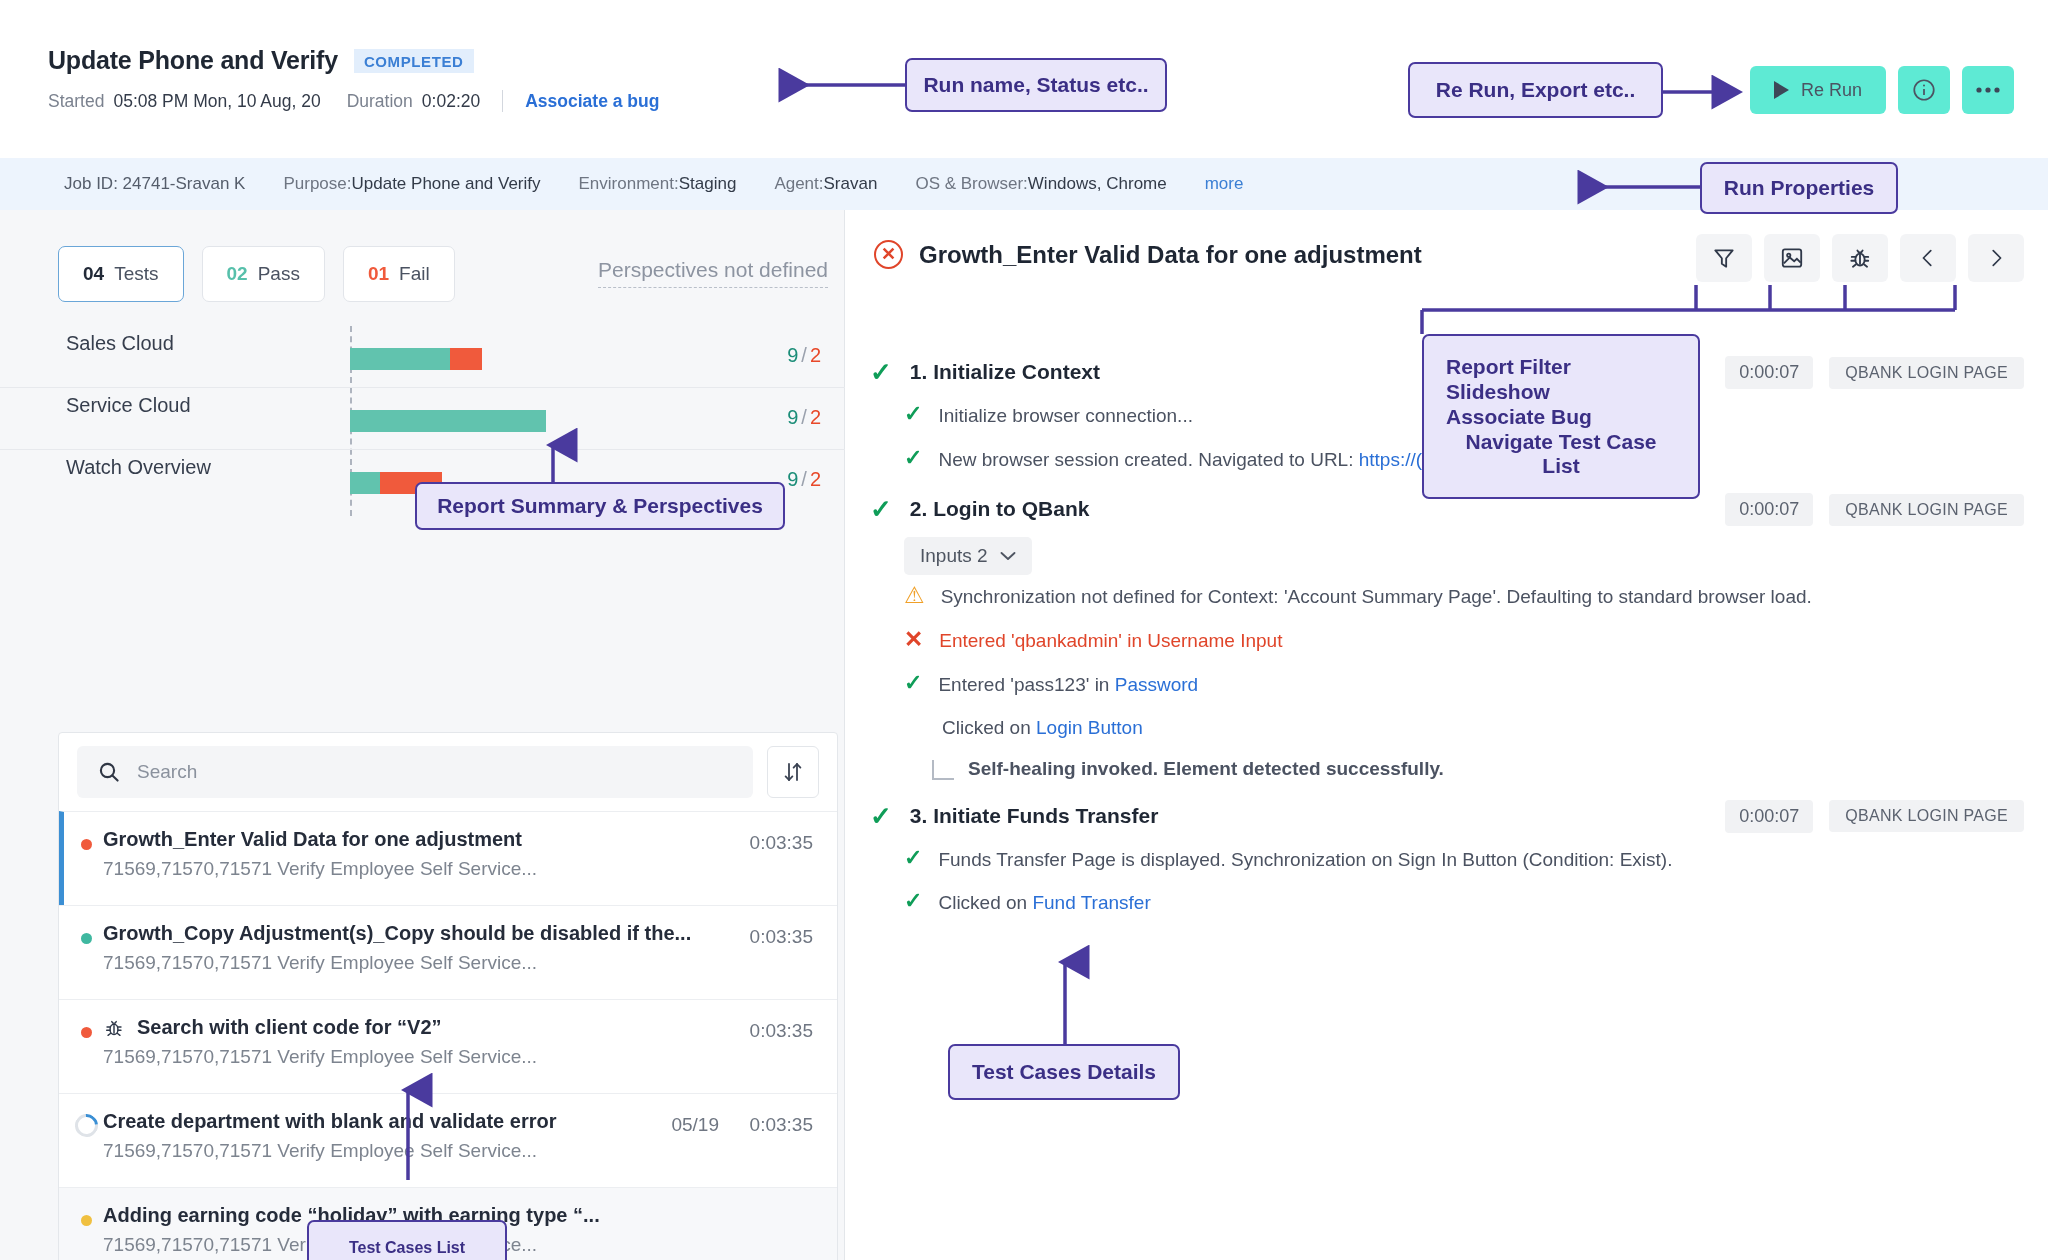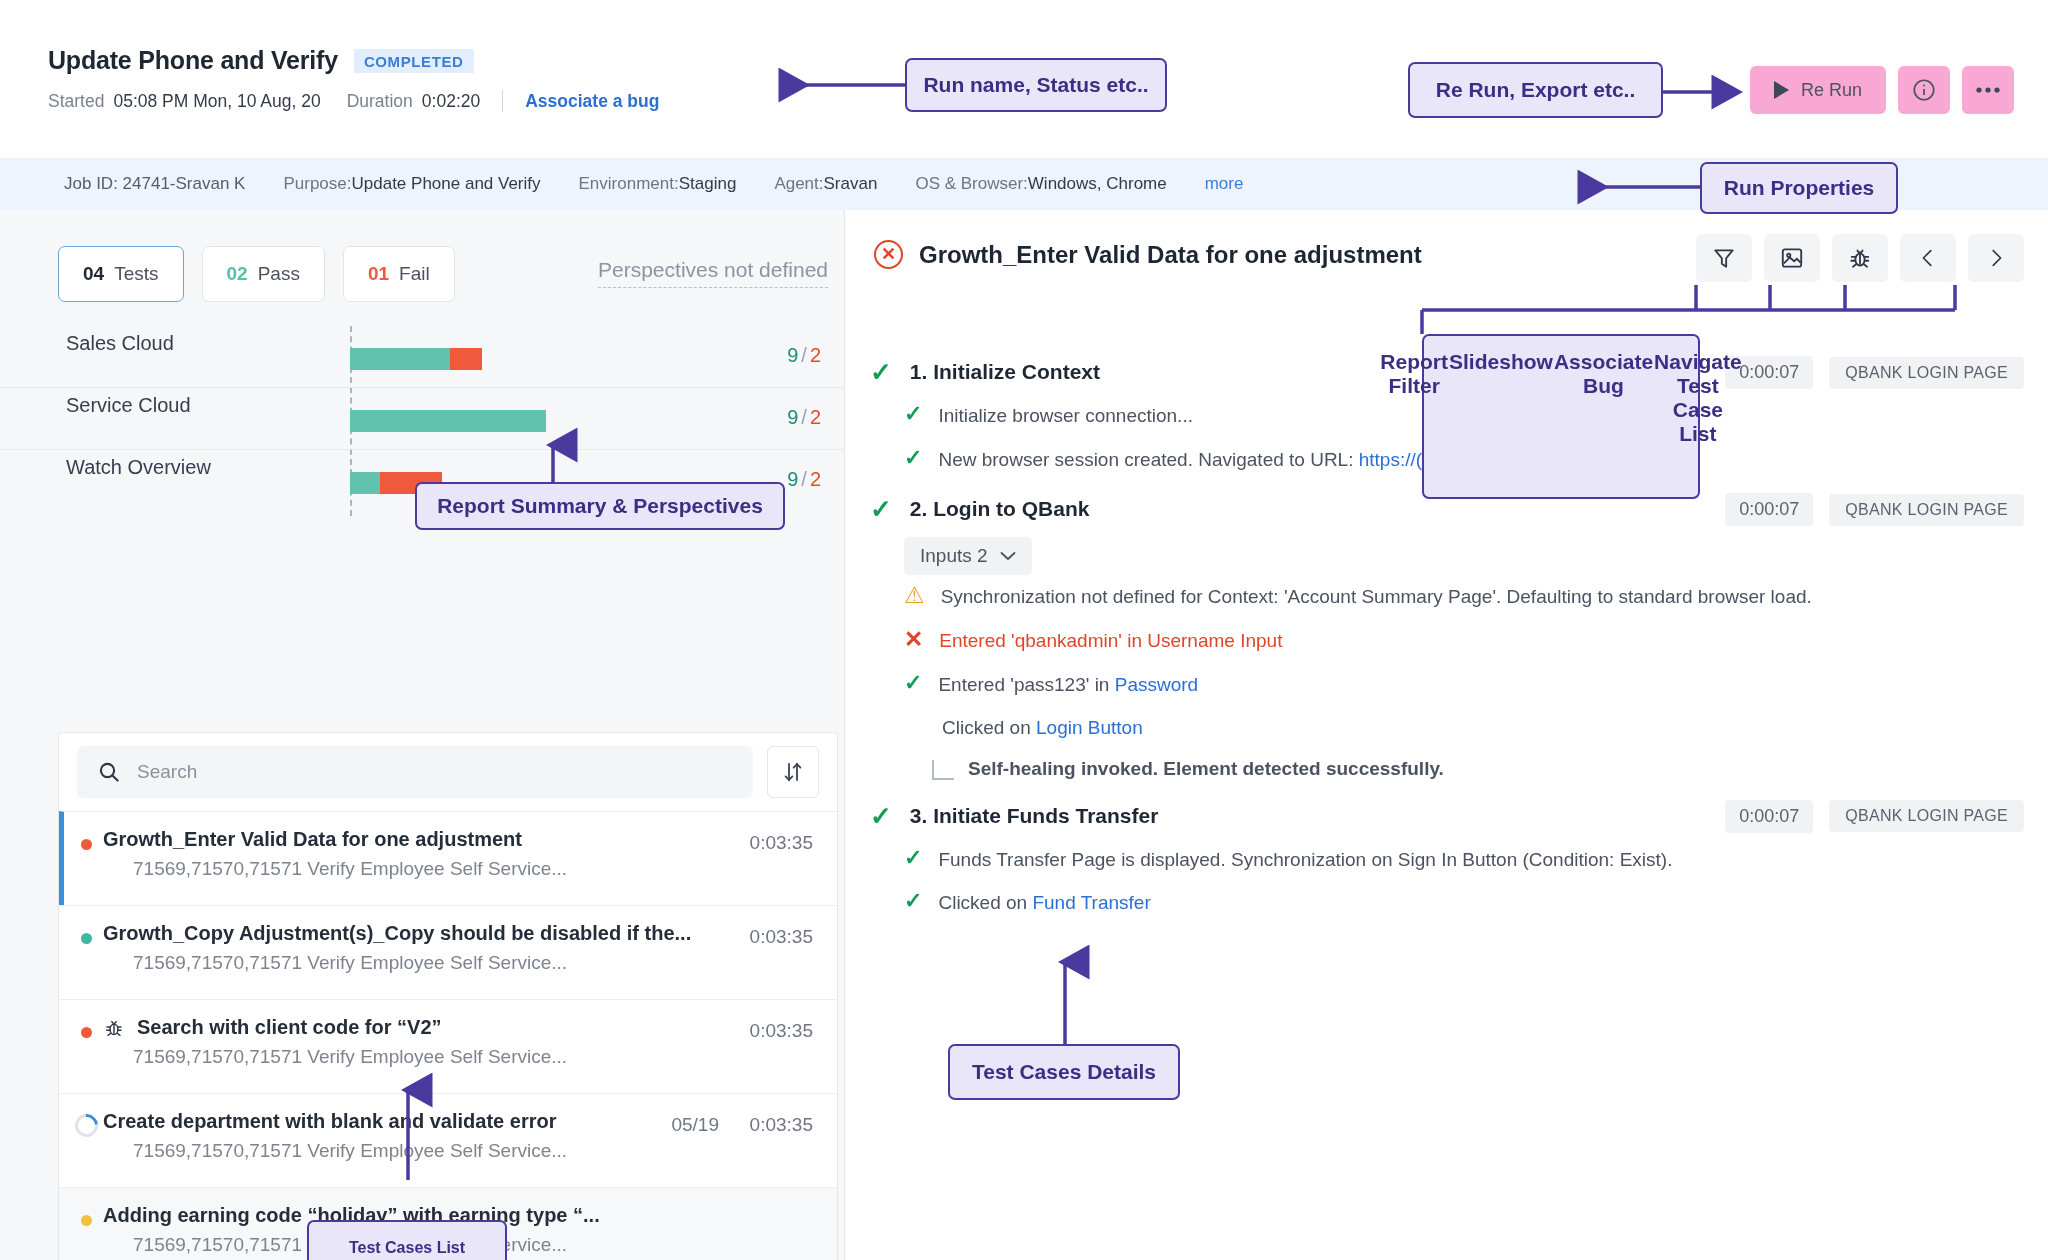--- a/index.html
+++ b/index.html
@@ -22,21 +22,21 @@
   }
   .meta-row { position: absolute; left: 48px; top: 90px; display: flex; align-items: center; font-size: 17.5px; }
   .meta-label { color: #7b828f; }
   .meta-value { color: #333b49; margin-left: 9px; }
   .meta-gap { width: 26px; }
   .meta-divider { width: 1px; height: 22px; background: #d3d7de; margin: 0 22px; }
   .assoc-bug { color: #2a6fd6; font-weight: bold; font-size: 17.5px; cursor: pointer; }
 
   .header-actions { position: absolute; right: 34px; top: 66px; display: flex; align-items: center; gap: 12px; }
   .hbtn {
-    background: #f9a8d4; border-radius: 6px; height: 48px;
+    background: #5eead4; border-radius: 6px; height: 48px;
     display: flex; align-items: center; justify-content: center;
     color: #4c5362; cursor: pointer;
   }
   .hbtn.rerun { padding: 0 24px; gap: 12px; font-size: 18px; }
   .hbtn.icon { width: 52px; }
   .play-tri {
     width: 0; height: 0; border-left: 15px solid #3d4758;
     border-top: 9px solid transparent; border-bottom: 9px solid transparent;
   }
 
@@ -121,21 +121,21 @@
   .tc-dot {
     position: absolute; left: 22px; top: 27px; width: 11px; height: 11px; border-radius: 50%;
   }
   .tc-item.selected .tc-dot { left: 17px; }
   .tc-spinner {
     position: absolute; left: 16px; top: 20px; width: 23px; height: 23px;
     border-radius: 50%; border: 3px solid #dfe3e8; border-top-color: #3b8fd4;
     transform: rotate(40deg);
   }
   .tc-title { font-size: 20px; font-weight: bold; color: #252c3a; display: flex; align-items: center; gap: 12px; }
-  .tc-sub { font-size: 19px; color: #7d848f; margin-top: 7px; margin-left: 30px; }
+  .tc-sub { font-size: 19px; color: #7d848f; margin-top: 7px; }
   .tc-time { position: absolute; right: 24px; top: 20px; font-size: 19px; color: #6f7682; }
   .tc-date { position: absolute; right: 118px; top: 20px; font-size: 19px; color: #6f7682; }
 
   
   .right-panel { position: absolute; left: 846px; top: 210px; width: 1202px; height: 1050px; background: #fff; }
   .rp-head { position: absolute; left: 28px; top: 30px; right: 24px; }
   .rp-title-row { display: flex; align-items: center; gap: 16px; }
   .fail-circle {
     width: 29px; height: 29px; border-radius: 50%; border: 2px solid #e0452a;
     color: #e0452a; font-size: 18px; line-height: 25px; text-align: center; font-weight: bold;
@@ -175,21 +175,21 @@
   }
   .healing { display: flex; gap: 14px; padding: 8px 0 8px 62px; font-size: 19px; color: #4b5261; align-items: flex-start; font-weight: bold; }
   .elbow { width: 22px; height: 20px; border-left: 2px solid #b4bac4; border-bottom: 2px solid #b4bac4; margin-top: 2px; }
 
   
   .anno {
     position: absolute; background: #e9e6fa; border: 2.5px solid #4a3a9e; border-radius: 7px;
     color: #3b2f85; font-weight: bold; display: flex; align-items: center; justify-content: center;
     text-align: center; z-index: 50;
   }
-  .anno.multi { flex-direction: row; align-items: flex-start; justify-content: center; padding: 14px 22px; gap: 1px; }
+  .anno.multi { flex-direction: column; align-items: flex-start; justify-content: center; padding: 14px 22px; gap: 1px; }
   .anno-line { font-size: 21px; color: #3b2f85; font-weight: bold; }
   svg.arrows { position: absolute; left: 0; top: 0; width: 2048px; height: 1260px; pointer-events: none; z-index: 40; }
 </style>
 </head>
 <body>
 
 <div class="page">
 
   <div class="top-header">
     <div class="title-row">

